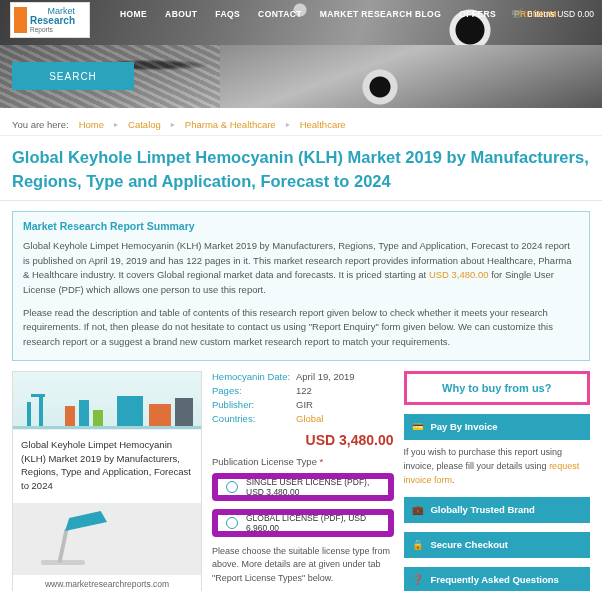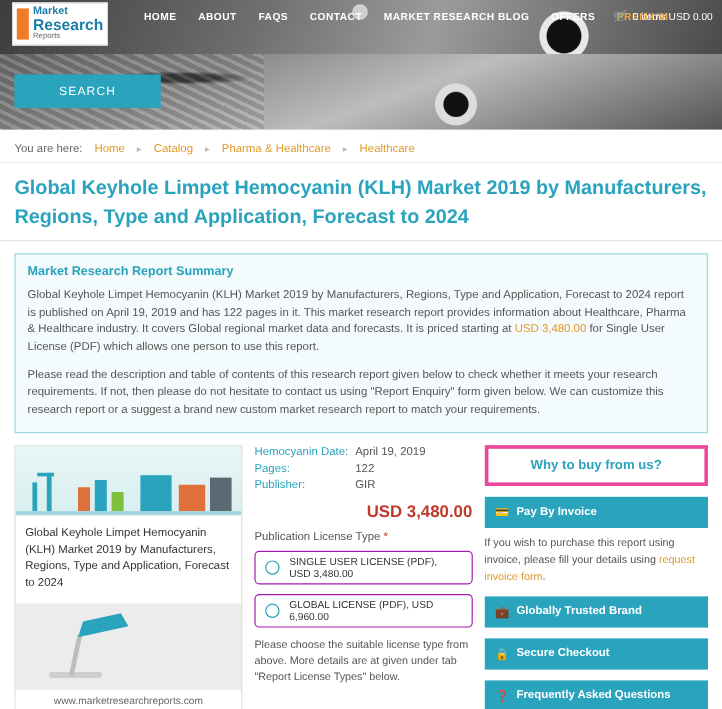--- a/index.html
+++ b/index.html
@@ -28,22 +28,22 @@
       linear-gradient(110deg,#3d3d3d 0%, #6e6e6e 35%, #9b9b9b 60%, #4a4a4a 100%);
   }
   .logo-box {
     position:absolute; left:10px; top:2px;
     width:80px; height:36px; background:#fff;
     border:1px solid #ddd;
     display:flex; align-items:center; padding:2px 3px;
   }
   .logo-sq { width:13px; height:26px; background:#f07c23; margin-right:3px;}
   .logo-txt { line-height:1.05; }
-  .logo-txt .l1 { font-size:9px; font-weight:bold; color:#1b7fa8; }
-  .logo-txt .l2 { font-size:13px; font-weight:bold; color:#1b7fa8; }
+  .logo-txt .l1 { font-size:9px; font-weight:normal; color:#1b7fa8;text-align:right; }
+  .logo-txt .l2 { font-size:10px; font-weight:bold; color:#1b7fa8; }
   .logo-txt .l3 { font-size:6.5px; color:#666; }
   .topnav {
     position:absolute; left:120px; top:9px;
     display:flex; gap:18px; align-items:center;
     font-size:8.5px; font-weight:bold; letter-spacing:.4px;
   }
   .topnav a { color:#fff; text-decoration:none; white-space:nowrap; }
   .topnav a.premium { color:#f2a83a; }
   .cart {
     position:absolute; right:8px; top:8px;
@@ -142,21 +142,21 @@
   .detail-label { width:84px; color:#2aa3bd; }
   .detail-val { color:#555; }
   .detail-val.link { color:#e09a28; }
   .price {
     text-align:right; font-size:14px; font-weight:bold; color:#c0392b;
     margin:8px 0 8px 0;
   }
   .lic-label { font-size:9.5px; color:#555; margin-bottom:6px; }
   .lic-label .req { color:#c0392b; }
   .lic-opt {
-    border:1px solid #a21caf; border-radius:4px; height:28px;
+    border:6px solid #a21caf; border-radius:4px; height:28px;
     display:flex; align-items:center; padding:0 8px; margin-bottom:8px;
     font-size:8.5px; color:#333; background:#fff; cursor:pointer;
   }
   .radio {
     width:12px; height:12px; border-radius:50%;
     border:1px solid #2aa3bd; margin-right:8px; background:#fff; flex:none;
   }
   .lic-note { font-size:9px; color:#555; line-height:1.5; margin-bottom:10px; }
   
   .why-box {
@@ -264,20 +264,24 @@
         <div class="detail-val">April 19, 2019</div>
       </div>
       <div class="detail-row">
         <div class="detail-label">Pages:</div>
         <div class="detail-val">122</div>
       </div>
       <div class="detail-row">
         <div class="detail-label">Publisher:</div>
         <div class="detail-val">GIR</div>
       </div>
+      <div class="detail-row">
+        <div class="detail-label">Countries:</div>
+        <div class="detail-val link">Global</div>
+      </div>
     </div>
 
     <div class="price">USD 3,480.00</div>
 
     <div class="lic-label">
       <span>Publication License Type</span>
       <span class="req">*</span>
     </div>
 
     <div class="lic-opt">

